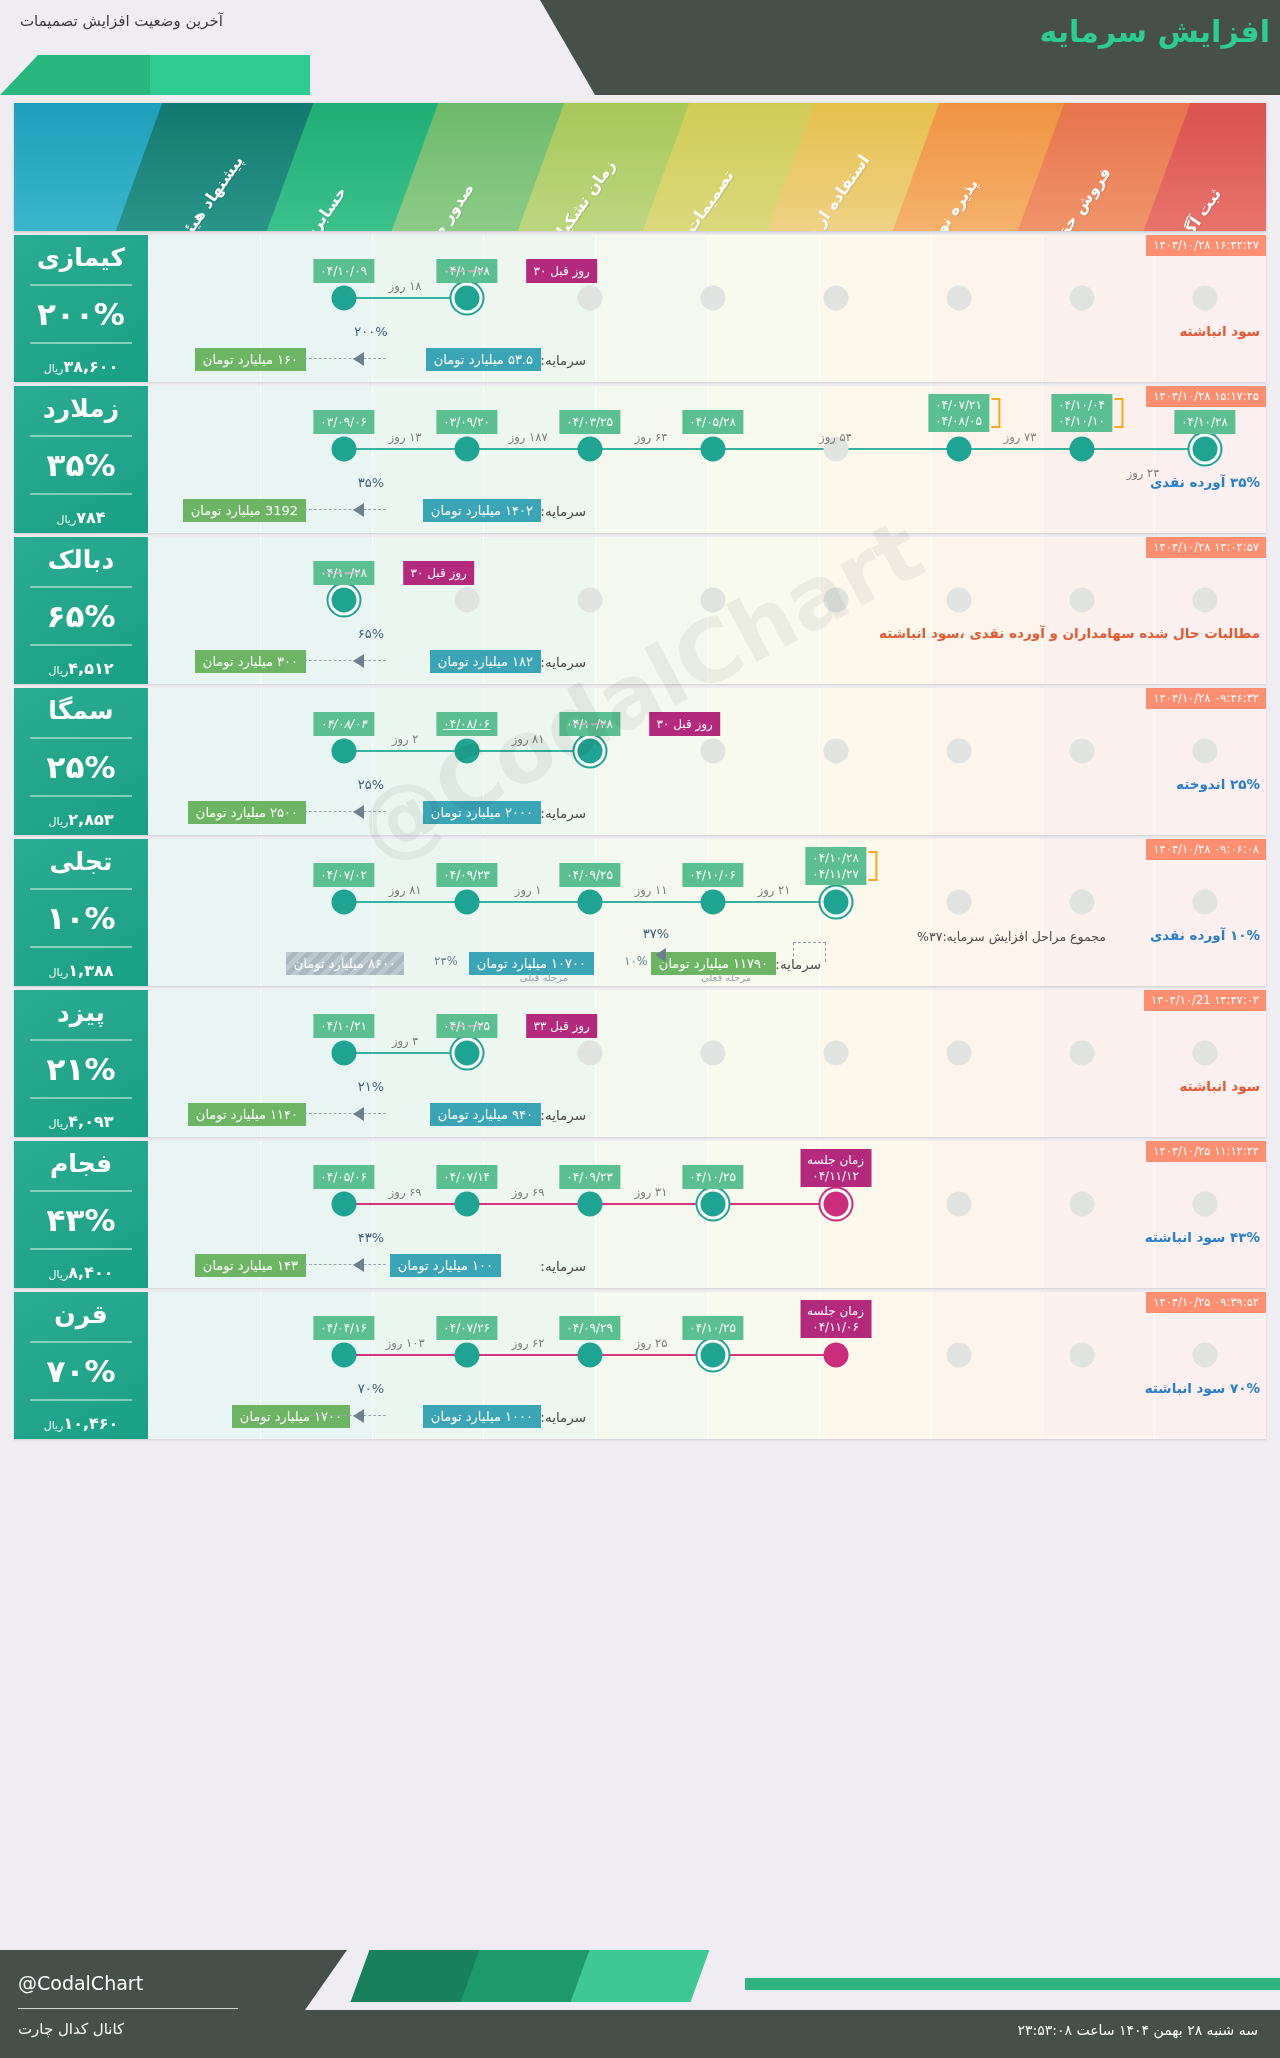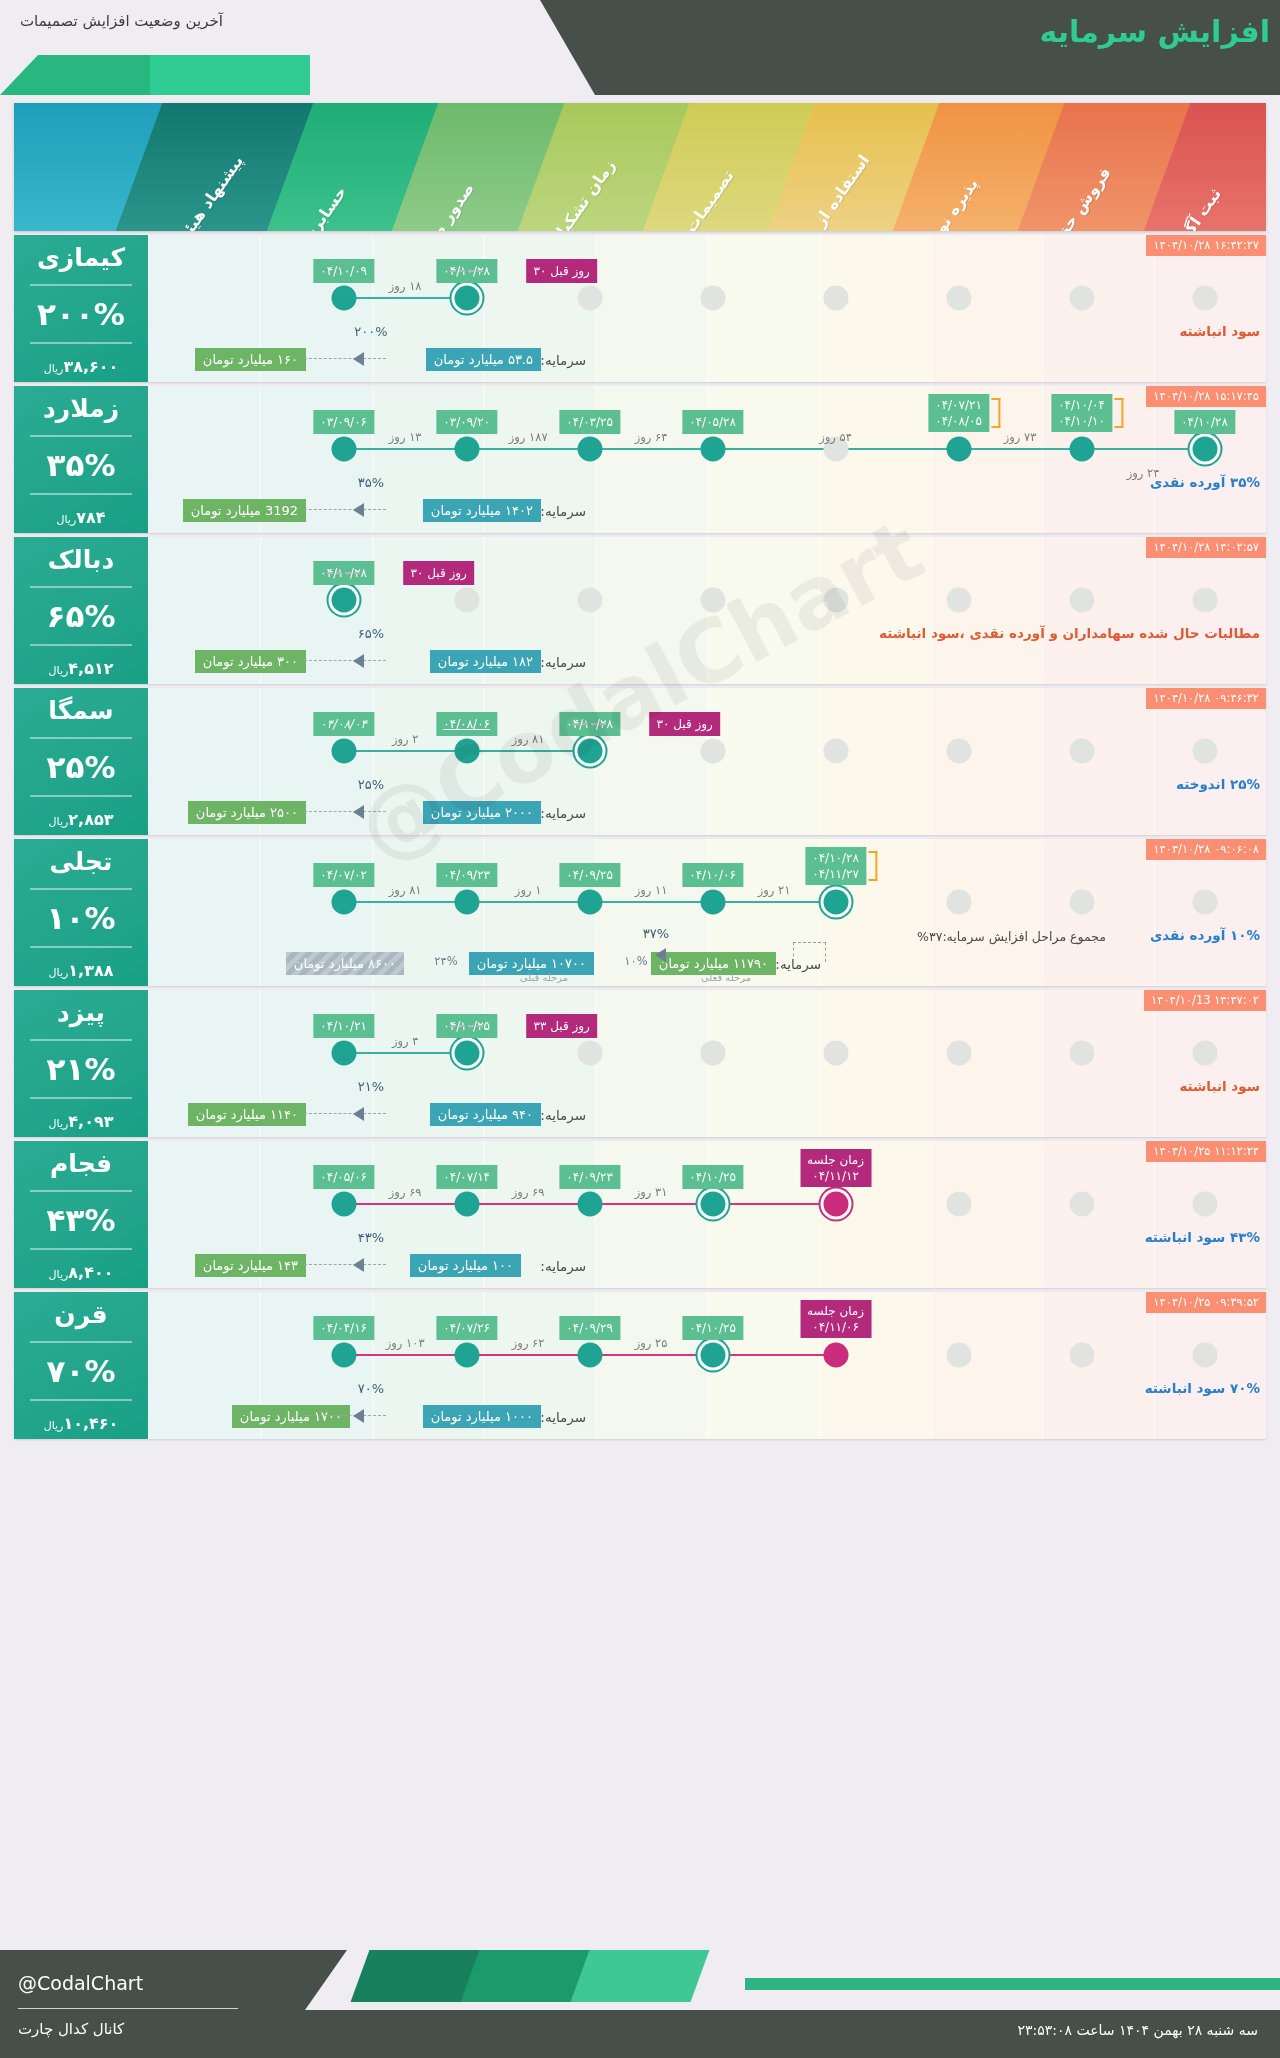--- a/index.html
+++ b/index.html
@@ -715,21 +715,21 @@
           <div class="col" style="background: rgb(252, 241, 236);"></div>
           <div class="col" style="background: rgb(253, 245, 236);"></div>
           <div class="col" style="background: rgb(252, 248, 236);"></div>
           <div class="col" style="background: rgb(249, 250, 238);"></div>
           <div class="col" style="background: rgb(244, 248, 238);"></div>
           <div class="col" style="background: rgb(238, 247, 239);"></div>
           <div class="col" style="background: rgb(235, 246, 240);"></div>
           <div class="col" style="background: rgb(233, 245, 242);"></div>
           <div class="col" style="background: rgb(233, 244, 244);"></div>
         </div>
-        <div class="ts">۱۴۰۴/۱۰/13 ۱۴:۴۷:۰۲</div>
+        <div class="ts">۱۴۰۴/۱۰/21 ۱۴:۴۷:۰۲</div>
         <div class="track">
           <div class="line" style="right: 71.5%; width: 11%;"></div>
           <div class="node" style="right: 5.5%;"></div>
           <div class="node" style="right: 16.5%;"></div>
           <div class="node" style="right: 27.5%;"></div>
           <div class="node" style="right: 38.5%;"></div>
           <div class="node" style="right: 49.5%;"></div>
           <div class="node" style="right: 60.5%;"></div>
           <div class="node on ring" style="right: 71.5%;"></div>
           <div class="datebox" style="right: 71.5%; top: -38px;">
@@ -802,21 +802,21 @@
           <div class="datebox" style="right: 82.5%; top: -38px;">
             <div>۰۴/۰۵/۰۶</div>
           </div>
           <div class="gap" style="right: 55%; top: -18px;">۳۱ روز</div>
           <div class="gap" style="right: 66%; top: -18px;">۶۹ روز</div>
           <div class="gap" style="right: 77%; top: -18px;">۶۹ روز</div>
         </div>
         <div class="note blue" style="right: 6px; top: 88px;">۴۳% سود انباشته</div>
         <div class="chain">
           <div class="cap-label" style="right: 680px;">سرمایه:</div>
-          <div class="cap teal" style="right: 745px;">۱۰۰ میلیارد تومان</div>
+          <div class="cap teal" style="right: 765px;">۱۰۰ میلیارد تومان</div>
           <div class="cap green" style="right: 960px;">۱۴۳ میلیارد تومان</div>
           <div class="arrow-line" style="right: 880px; width: 82px;"></div>
           <div class="arrow-head" style="right: 902px;"></div>
           <div class="pct" style="right: 895px; top: -4px;">۴۳%</div>
         </div>
       </div>
       <div class="panel">
         <div class="panel-name">فجام</div>
         <div class="panel-sep"></div>
         <div class="panel-pct">۴۳%</div>

